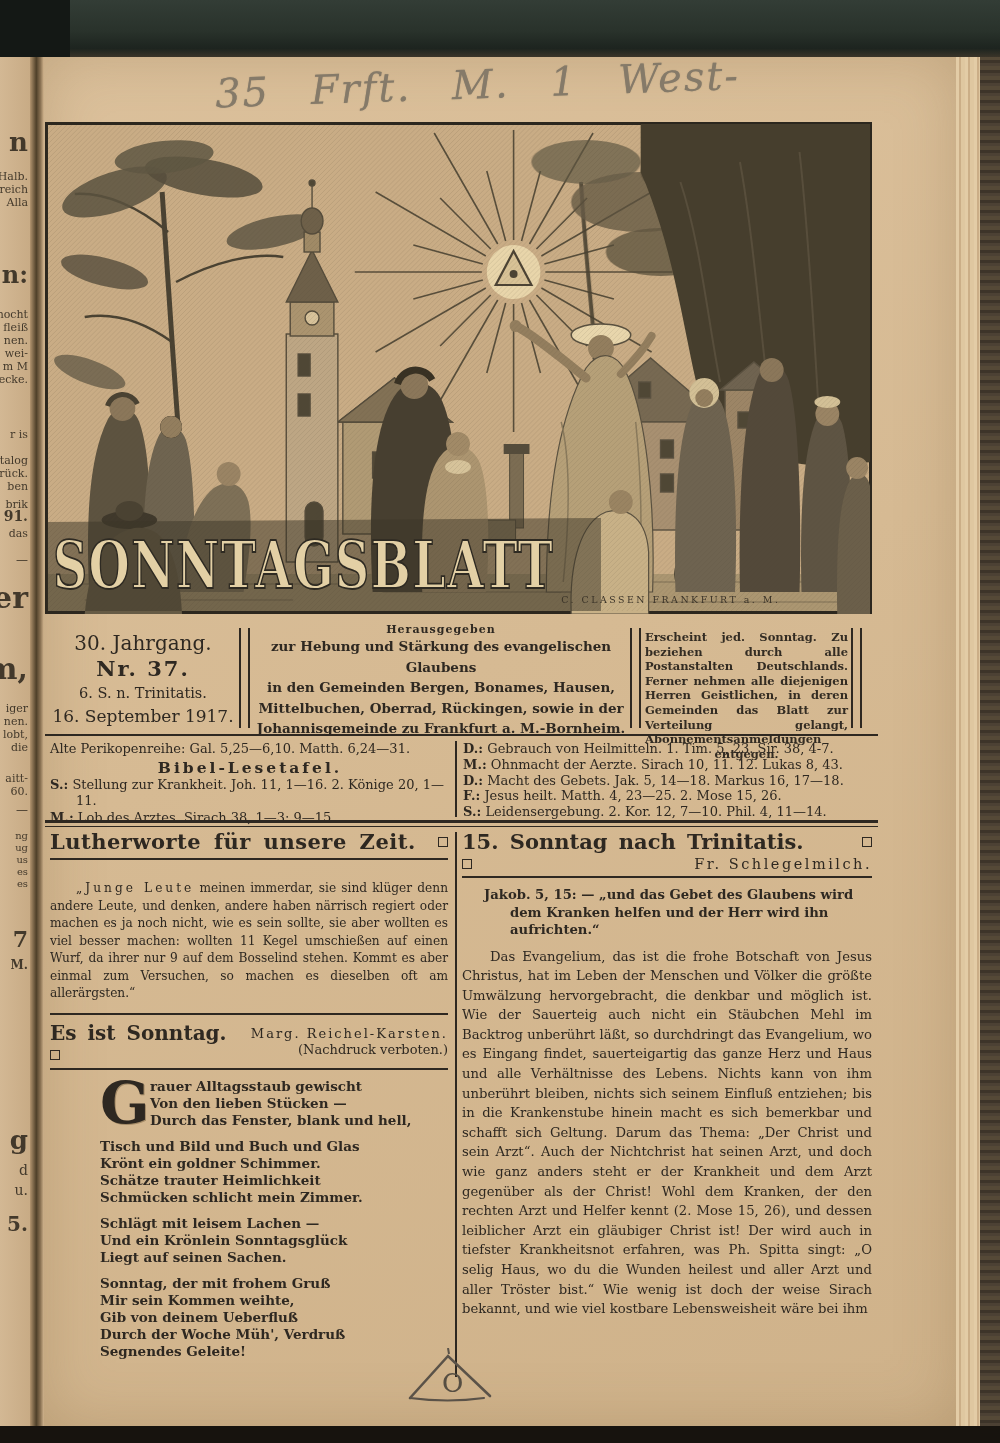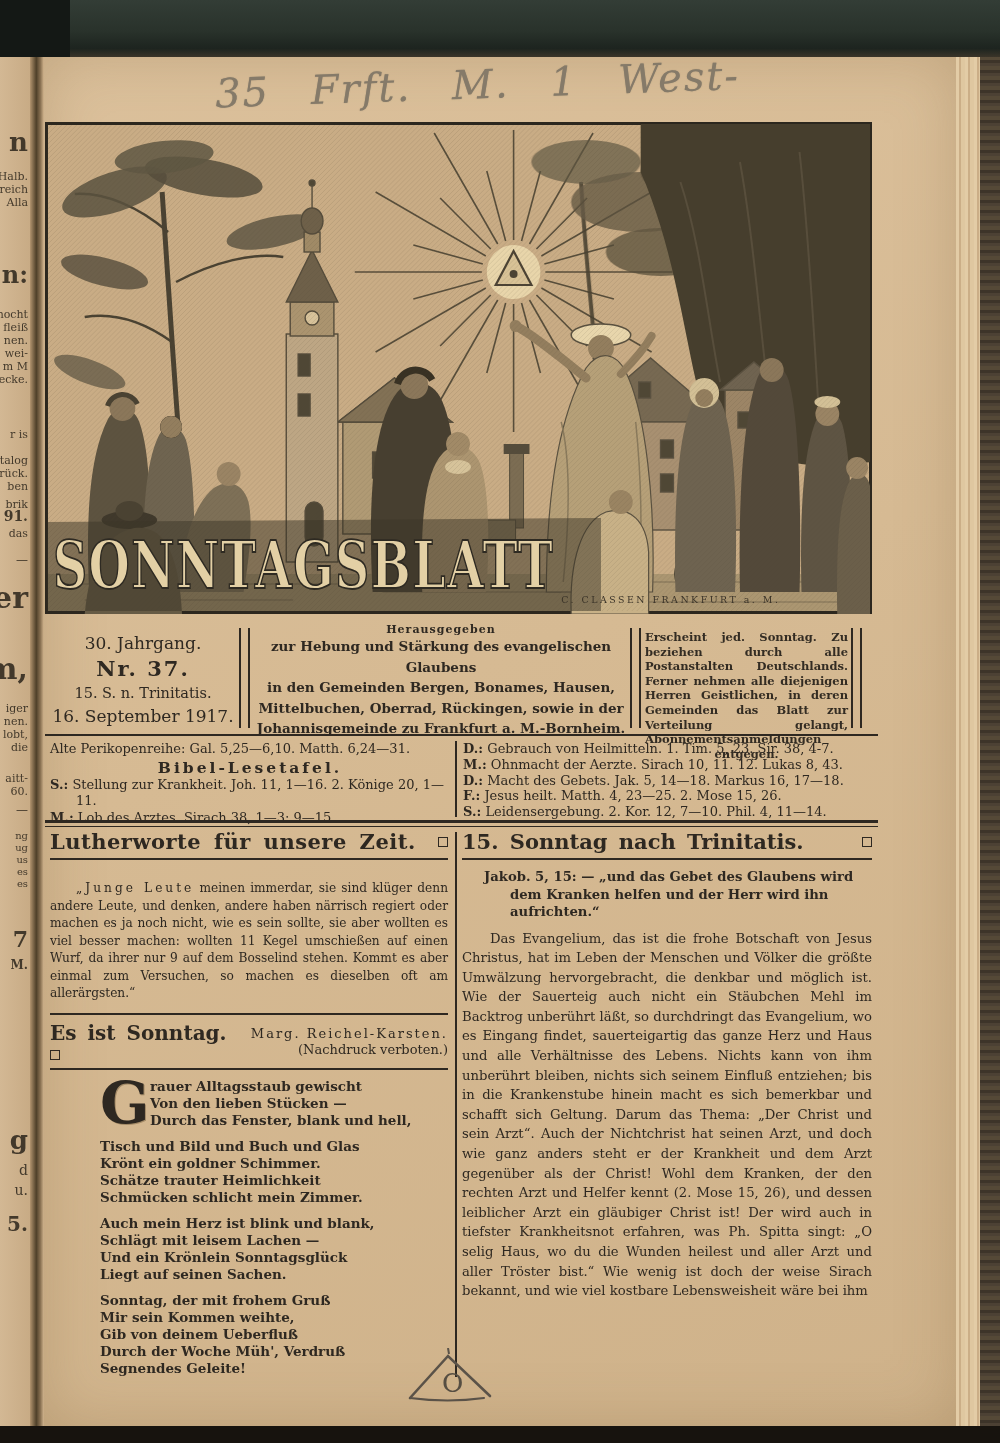--- a/index.html
+++ b/index.html
@@ -28,21 +28,21 @@
   .handwriting{position:absolute;left:215px;top:60px;width:600px;
     font-style:italic;font-size:40px;color:#857a69;letter-spacing:2px;word-spacing:26px;
     transform:rotate(-2deg);text-shadow:0 0 1px rgba(130,120,100,.7);}
 
   
   .engraving{position:absolute;left:45px;top:122px;width:827px;height:492px;}
   .engraving svg{display:block;width:100%;height:100%;}
 
   
   .issue-col{position:absolute;left:50px;top:631px;width:186px;text-align:center;}
-  .issue-col .l1{font-size:17px;line-height:24px;}
+  .issue-col .l1{font-size:20px;line-height:24px;}
   .issue-col .l2{font-size:21px;line-height:27px;font-weight:bold;letter-spacing:2px;}
   .issue-col .l3{font-size:14.5px;line-height:22px;}
   .issue-col .l4{font-size:17px;line-height:25px;}
   .vsep{position:absolute;top:628px;width:7px;height:100px;
     border-left:2.5px solid #2e2821;border-right:2.5px solid #2e2821;}
   .pub-col{position:absolute;left:254px;top:623px;width:374px;text-align:center;font-weight:bold;}
   .pub-col .hg{font-size:11px;line-height:13px;letter-spacing:1px;}
   .pub-col .pl{font-size:13.5px;line-height:20.5px;}
   .sub-col{position:absolute;left:645px;top:630px;width:203px;font-size:11.5px;line-height:14.6px;
     text-align:justify;font-weight:bold;color:#332c23;}
@@ -309,21 +309,21 @@
       <path d="M3,400 L560,396 L560,489 L3,489 Z" fill="#3c3527" opacity="0.5"></path>
 
       <text x="8" y="466" font-family="DejaVu Serif, serif" font-weight="bold" font-size="66" textLength="505" lengthAdjust="spacingAndGlyphs" letter-spacing="2" fill="#e3d0a5" stroke="#2e2a22" stroke-width="1.8">SONNTAGSBLATT</text>
       <text x="520" y="481" font-family="DejaVu Serif, serif" font-size="9.5" letter-spacing="2.5" fill="#3a3328">C. CLASSEN FRANKFURT a. M.</text>
     </svg>
   </div>
 
   <div class="issue-col">
     <div class="l1">30. Jahrgang.</div>
     <div class="l2">Nr. 37.</div>
-    <div class="l3">15. S. n. Trinitatis.</div>
+    <div class="l3">6. S. n. Trinitatis.</div>
     <div class="l4">16. September 1917.</div>
   </div>
   <div class="vsep" style="left:239px"></div>
   <div class="pub-col">
     <div class="hg">Herausgegeben</div>
     <div class="pl">zur Hebung und Stärkung des evangelischen Glaubens</div>
     <div class="pl">in den Gemeinden Bergen, Bonames, Hausen,</div>
     <div class="pl">Mittelbuchen, Oberrad, Rückingen, sowie in der</div>
     <div class="pl">Johannisgemeinde zu Frankfurt a. M.-Bornheim.</div>
   </div>
@@ -392,40 +392,43 @@
             <div class="pline">Durch das Fenster, blank und hell,</div>
           </div>
       </div>
       <div class="stanza">
           <div class="pline">Tisch und Bild und Buch und Glas</div>
           <div class="pline">Krönt ein goldner Schimmer.</div>
           <div class="pline">Schätze trauter Heimlichkeit</div>
           <div class="pline">Schmücken schlicht mein Zimmer.</div>
         </div>
       <div class="stanza">
-          <div class="pline">Auch mein Herz ist blink und blank,</div>
           <div class="pline">Schlägt mit leisem Lachen —</div>
           <div class="pline">Und ein Krönlein Sonntagsglück</div>
           <div class="pline">Liegt auf seinen Sachen.</div>
         </div>
       <div class="stanza">
           <div class="pline">Sonntag, der mit frohem Gruß</div>
           <div class="pline">Mir sein Kommen weihte,</div>
           <div class="pline">Gib von deinem Ueberfluß</div>
           <div class="pline">Durch der Woche Müh', Verdruß</div>
           <div class="pline">Segnendes Geleite!</div>
         </div>
     </div>
   </div>
 
   <div class="colR">
     <div class="rhead-top">
       <span>15. Sonntag nach Trinitatis.</span>
       <span class="sq"></span>
     </div>
+    <div class="rhead-bot">
+      <span class="sq"></span>
+      <span class="rauthor">Fr. Schlegelmilch.</span>
+    </div>
     <div class="thinrule"></div>
     <div class="verse">Jakob. 5, 15: — „und das Gebet des Glaubens wird dem Kranken helfen und der Herr wird ihn aufrichten.“</div>
     <div class="rbody">Das Evangelium, das ist die frohe Botschaft von Jesus Christus, hat im Leben der Menschen und Völker die größte Umwälzung hervorgebracht, die denkbar und möglich ist. Wie der Sauerteig auch nicht ein Stäubchen Mehl im Backtrog unberührt läßt, so durchdringt das Evangelium, wo es Eingang findet, sauerteigartig das ganze Herz und Haus und alle Verhältnisse des Lebens. Nichts kann von ihm unberührt bleiben, nichts sich seinem Einfluß entziehen; bis in die Krankenstube hinein macht es sich bemerkbar und schafft sich Geltung. Darum das Thema: „Der Christ und sein Arzt“. Auch der Nichtchrist hat seinen Arzt, und doch wie ganz anders steht er der Krankheit und dem Arzt gegenüber als der Christ! Wohl dem Kranken, der den rechten Arzt und Helfer kennt (2. Mose 15, 26), und dessen leiblicher Arzt ein gläubiger Christ ist! Der wird auch in tiefster Krankheitsnot erfahren, was Ph. Spitta singt: „O selig Haus, wo du die Wunden heilest und aller Arzt und aller Tröster bist.“ Wie wenig ist doch der weise Sirach bekannt, und wie viel kostbare Lebensweisheit wäre bei ihm</div>
   </div>
 
   <div class="triangle-mark">
     <svg viewBox="0 0 104 62" width="104" height="62">
       <path d="M12,50 L50,8 L92,48" fill="none" stroke="#5a5248" stroke-width="2.6" stroke-linecap="round"></path>
       <path d="M12,50 Q50,55 86,50" fill="none" stroke="#5a5248" stroke-width="2.2" stroke-linecap="round"></path>
       <line x1="50" y1="0" x2="51" y2="6" stroke="#5a5248" stroke-width="2"></line>

